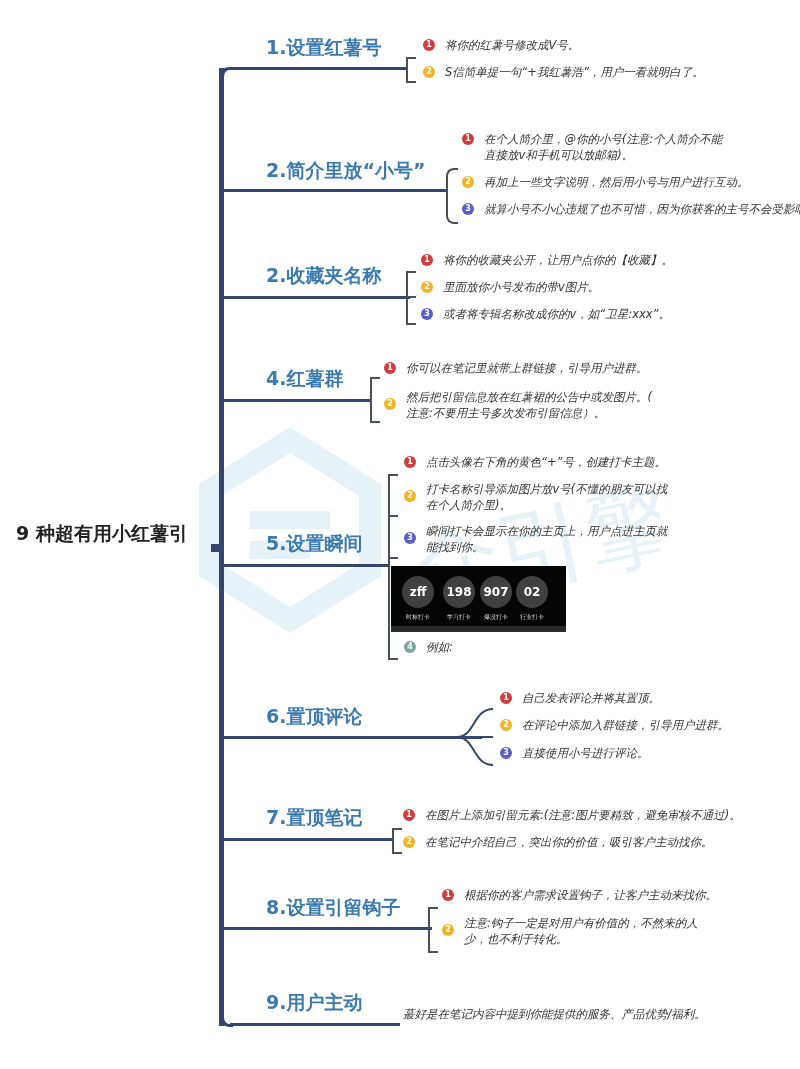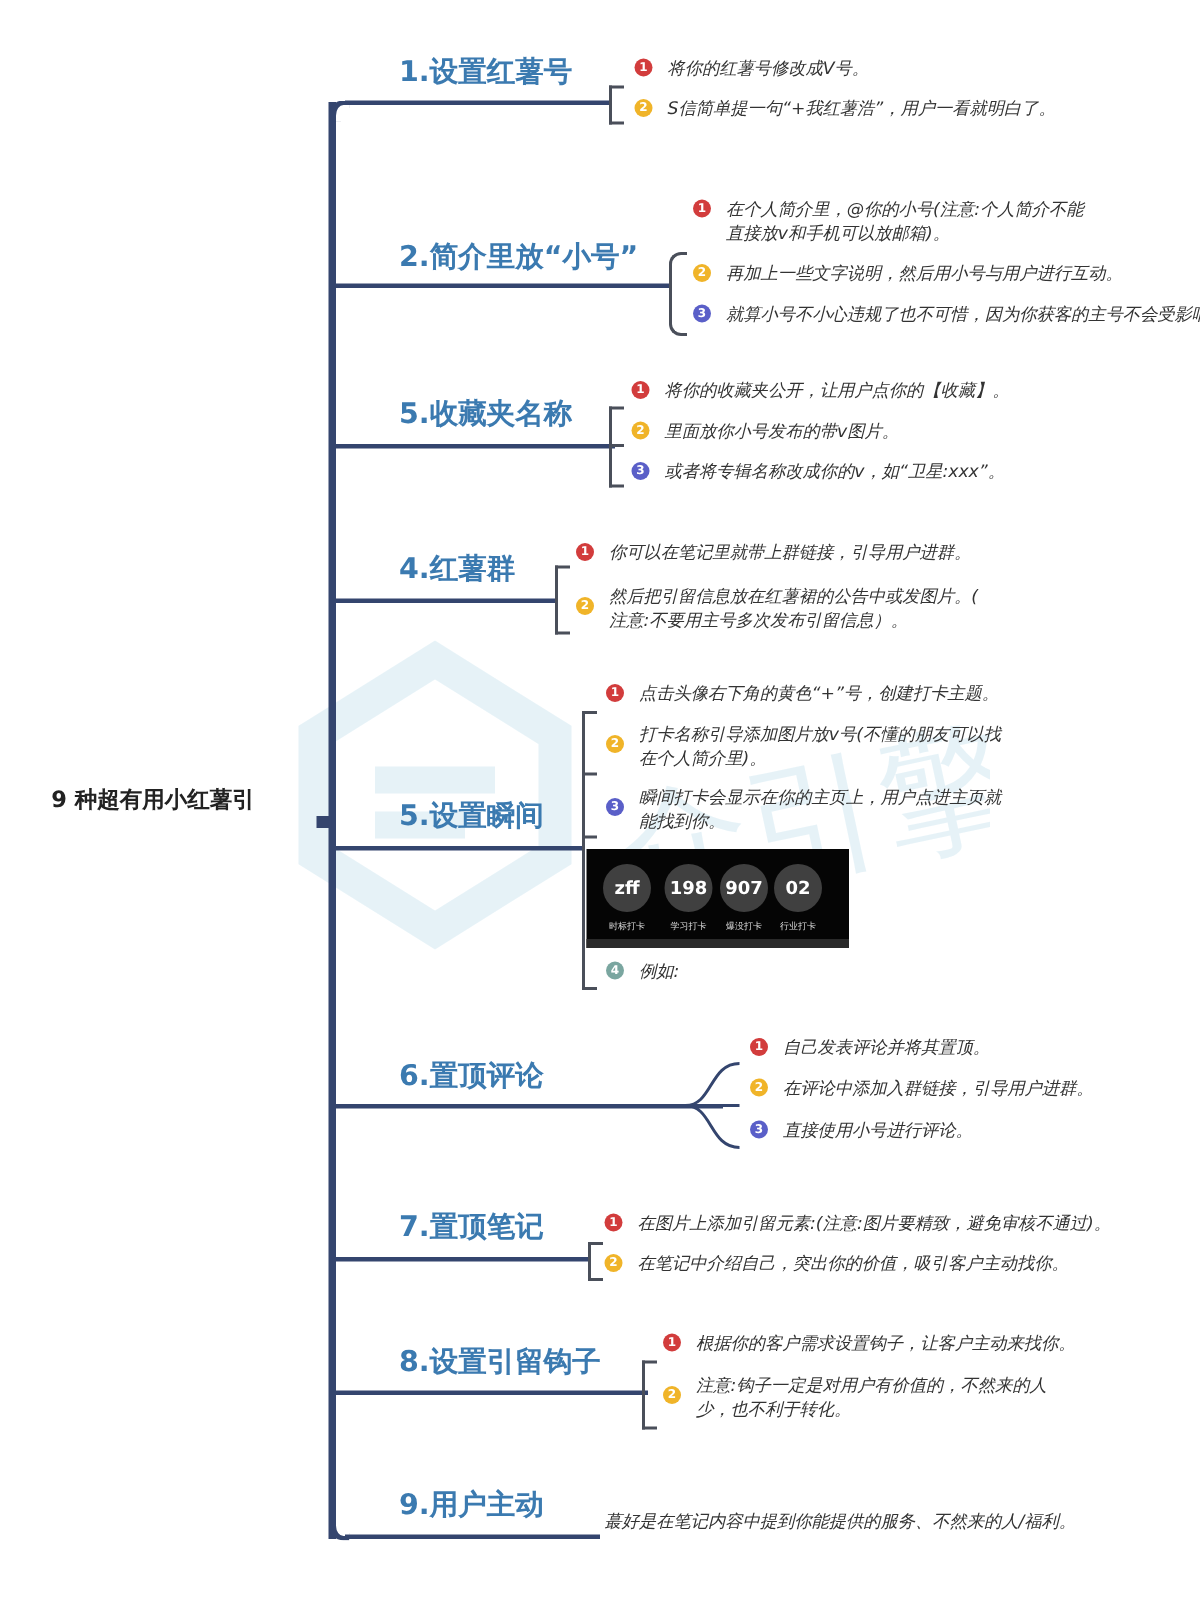--- a/index.html
+++ b/index.html
@@ -4,21 +4,21 @@
 <style>
   html, body { margin:0; padding:0; }
   body {
     width:800px; height:1069px; background:#ffffff; position:relative; overflow:hidden;
     font-family:"DejaVu Sans", "Liberation Sans", sans-serif; color:#333;
   }
   .abs { position:absolute; }
   .watermark { position:absolute; left:180px; top:420px; width:480px; height:220px; opacity:0.13; pointer-events:none; }
   .root-title {
     position:absolute; left:2px; top:520px; width:200px; text-align:center;
-    font-size:15px; font-weight:bold; color:#222; line-height:26px;
+    font-size:19px; font-weight:bold; color:#222; line-height:26px;
   }
   .trunk { position:absolute; left:219px; top:68px; width:5px; height:958px; background:#34456e; border-radius:0; }
   .trunk-stub { position:absolute; left:211px; top:544px; width:10px; height:8px; background:#34456e; }
   .branch-line { position:absolute; height:3px; background:#34456e; }
   .corner { position:absolute; width:14px; height:14px; border-left:5px solid #34456e; border-bottom:3px solid #34456e; border-bottom-left-radius:10px; box-sizing:border-box; }
   .corner-top { position:absolute; width:14px; height:14px; border-left:5px solid #34456e; border-top:3px solid #34456e; border-top-left-radius:10px; box-sizing:border-box; }
   .branch-label {
     position:absolute; font-size:19px; font-weight:bold; color:#3b7ab0; white-space:nowrap;
   }
   .bracket { position:absolute; border:2px solid #4a4f5a; border-right:none; width:8px; }
@@ -77,21 +77,21 @@
 <div class="item" style="left:462px; top:174px;">
   <span class="badge" style="background:#f0b429;">2</span>
   <span class="item-text">再加上一些文字说明，然后用小号与用户进行互动。</span>
 </div>
 <div class="item" style="left:462px; top:201px;">
   <span class="badge" style="background:#5a5fc8;">3</span>
   <span class="item-text">就算小号不小心违规了也不可惜，因为你获客的主号不会受影响。</span>
 </div>
 
 <div class="branch-line" style="left:224px; top:296px; width:186px;"></div>
-<div class="branch-label" style="left:266px; top:263px;">5.收藏夹名称</div>
+<div class="branch-label" style="left:266px; top:263px;">2.收藏夹名称</div>
 <div class="bracket" style="left:406px; top:271px; height:50px;"></div>
 <div class="tick" style="left:406px; top:296px; width:10px;"></div>
 <div class="item" style="left:421px; top:252px;">
   <span class="badge" style="background:#d23c3c;">1</span>
   <span class="item-text">将你的收藏夹公开，让用户点你的【收藏】。</span>
 </div>
 <div class="item" style="left:421px; top:279px;">
   <span class="badge" style="background:#f0b429;">2</span>
   <span class="item-text">里面放你小号发布的带v图片。</span>
 </div>
@@ -186,14 +186,14 @@
 </div>
 <div class="item" style="left:442px; top:915px;">
   <span class="badge" style="background:#f0b429; margin-top:9px;">2</span>
   <span class="item-text"><span>注意:钩子一定是对用户有价值的，不然来的人</span><br><span>少，也不利于转化。</span></span>
 </div>
 
 <div class="corner" style="left:219px; top:1013px;"></div>
 <div class="branch-line" style="left:230px; top:1023px; width:170px;"></div>
 <div class="branch-label" style="left:266px; top:990px;">9.用户主动</div>
 <div class="item" style="left:403px; top:1006px;">
-  <span class="item-text">蕞好是在笔记内容中提到你能提供的服务、不然来的人/福利。</span>
+  <span class="item-text">蕞好是在笔记内容中提到你能提供的服务、产品优势/福利。</span>
 </div>
 
 </body></html>

